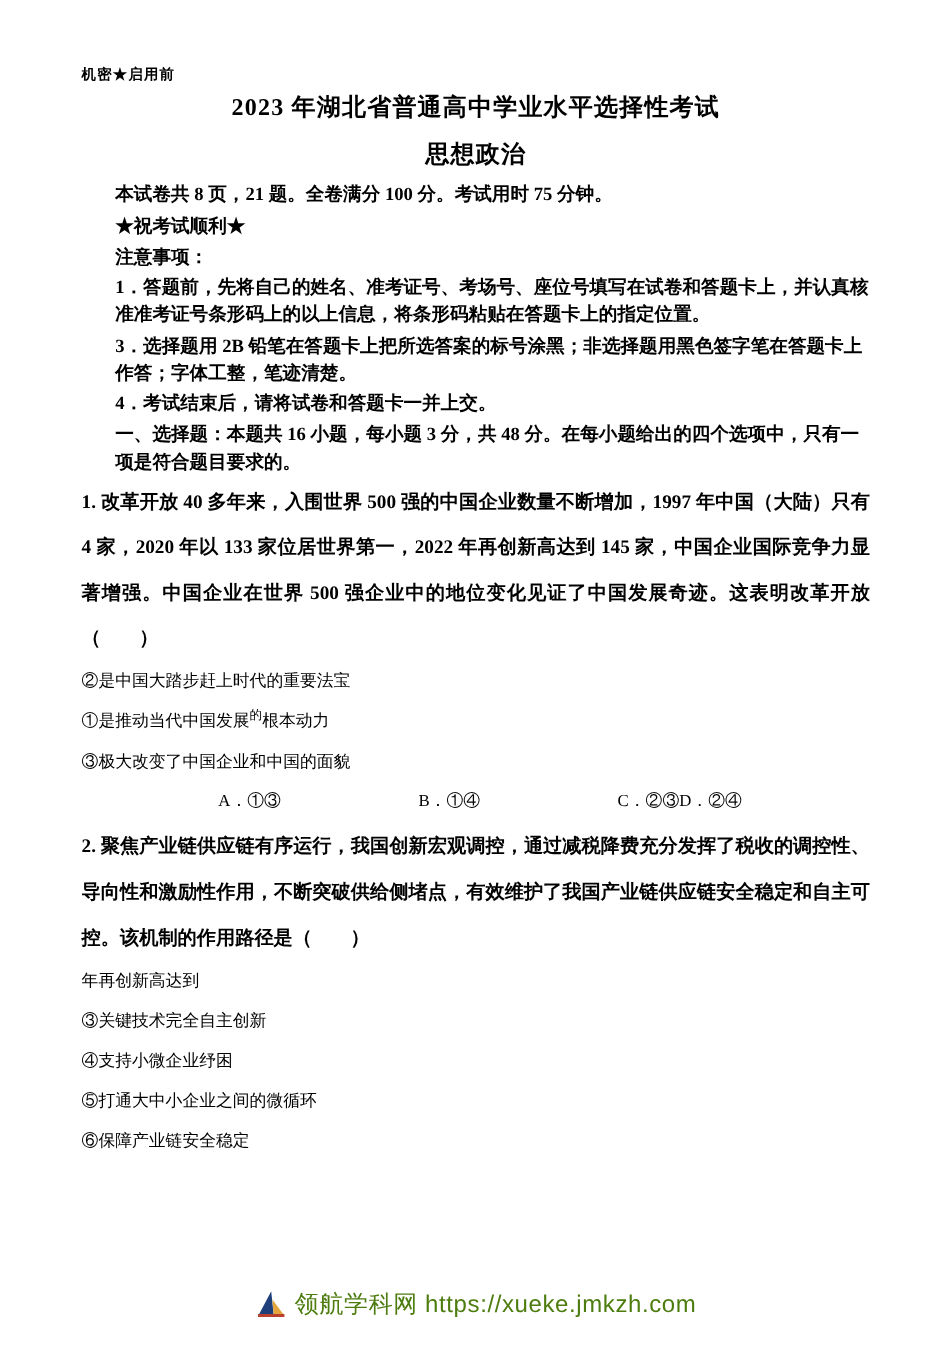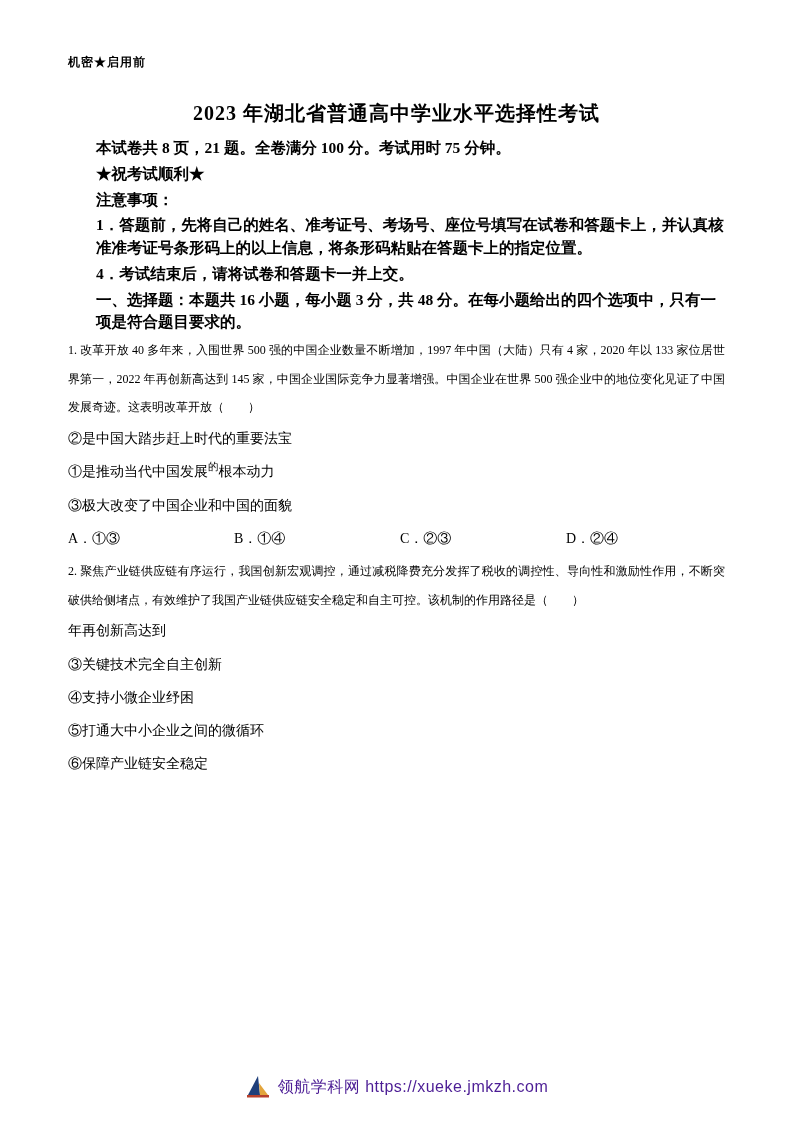--- a/index.html
+++ b/index.html
@@ -16,88 +16,91 @@
 
   .confidential {
     font-size: 12px;
     font-weight: bold;
     letter-spacing: 1px;
   }
   .title {
     font-size: 20px;
     font-weight: bold;
     text-align: center;
-    margin-top: 29px;
+    margin-top: 5px;
     letter-spacing: 1px;
   }
   .subject { margin-top: 12px; }
 
   .bold-line {
     font-size: 15.5px;
     font-weight: bold;
     line-height: 1.47;
     margin-top: 3px;
     margin-left: 28px;
   }
   .exam-info { margin-top: 10px; }
   .center { text-align: left; }
 
   .question { margin-top: 2px; }
   .question p { margin: 0; }
   .stem {
-    font-size: 12px;
+    font-size: 16px;
     line-height: 2.38;
     text-align: justify;
+    font-weight: bold;
   }
   .option {
     font-size: 14px;
     line-height: 2.38;
   }
   .option sup { font-size: 10.5px; }
   .choices {
     display: flex;
     font-size: 14px;
     line-height: 2.38;
   }
-  .choice { width: 166px; }
+  .choice { width: 166px; text-align: right; }
   .choice:last-child { width: auto; }
 
   .footer {
     position: absolute;
     left: 0;
     right: 0;
     bottom: 22px;
     display: flex;
     align-items: center;
     justify-content: center;
     gap: 7px;
   }
   .footer-logo { display: inline-flex; width: 26px; height: 26px; }
   .footer-text {
     font-family: "Liberation Sans", "DejaVu Sans", sans-serif;
-    font-size: 16px;
-    color: #4c1d95;
+    font-size: 20px;
+    color: #4d7c0f;
     letter-spacing: 0.5px;
   }
 </style>
 </head>
 <body>
 
 <div class="page">
 
   <div class="confidential">机密★启用前</div>
 
   <div class="title">2023 年湖北省普通高中学业水平选择性考试</div>
+  <div class="title subject">思想政治</div>
 
   <div class="bold-line exam-info">本试卷共 8 页，21 题。全卷满分 100 分。考试用时 75 分钟。</div>
   <div class="bold-line center">★祝考试顺利★</div>
 
   <div>
     <div class="bold-line">注意事项：</div>
     <div class="bold-line">1．答题前，先将自己的姓名、准考证号、考场号、座位号填写在试卷和答题卡上，并认真核准准考证号条形码上的以上信息，将条形码粘贴在答题卡上的指定位置。</div>
+    <div class="bold-line">3．选择题用 2B 铅笔在答题卡上把所选答案的标号涂黑；非选择题用黑色签字笔在答题卡上作答；字体工整，笔迹清楚。</div>
     <div class="bold-line">4．考试结束后，请将试卷和答题卡一并上交。</div>
   </div>
 
   <div class="bold-line">一、选择题：本题共 16 小题，每小题 3 分，共 48 分。在每小题给出的四个选项中，只有一项是符合题目要求的。</div>
 
   <div class="question">
     <p class="stem">1. 改革开放 40 多年来，入围世界 500 强的中国企业数量不断增加，1997 年中国（大陆）只有 4 家，2020 年以 133 家位居世界第一，2022 年再创新高达到 145 家，中国企业国际竞争力显著增强。中国企业在世界 500 强企业中的地位变化见证了中国发展奇迹。这表明改革开放（　　）</p>
     <p class="option">②是中国大踏步赶上时代的重要法宝</p>
     <p class="option"><span>①是推动当代中国发展</span><sup>的</sup><span>根本动力</span></p>
     <p class="option">③极大改变了中国企业和中国的面貌</p>

